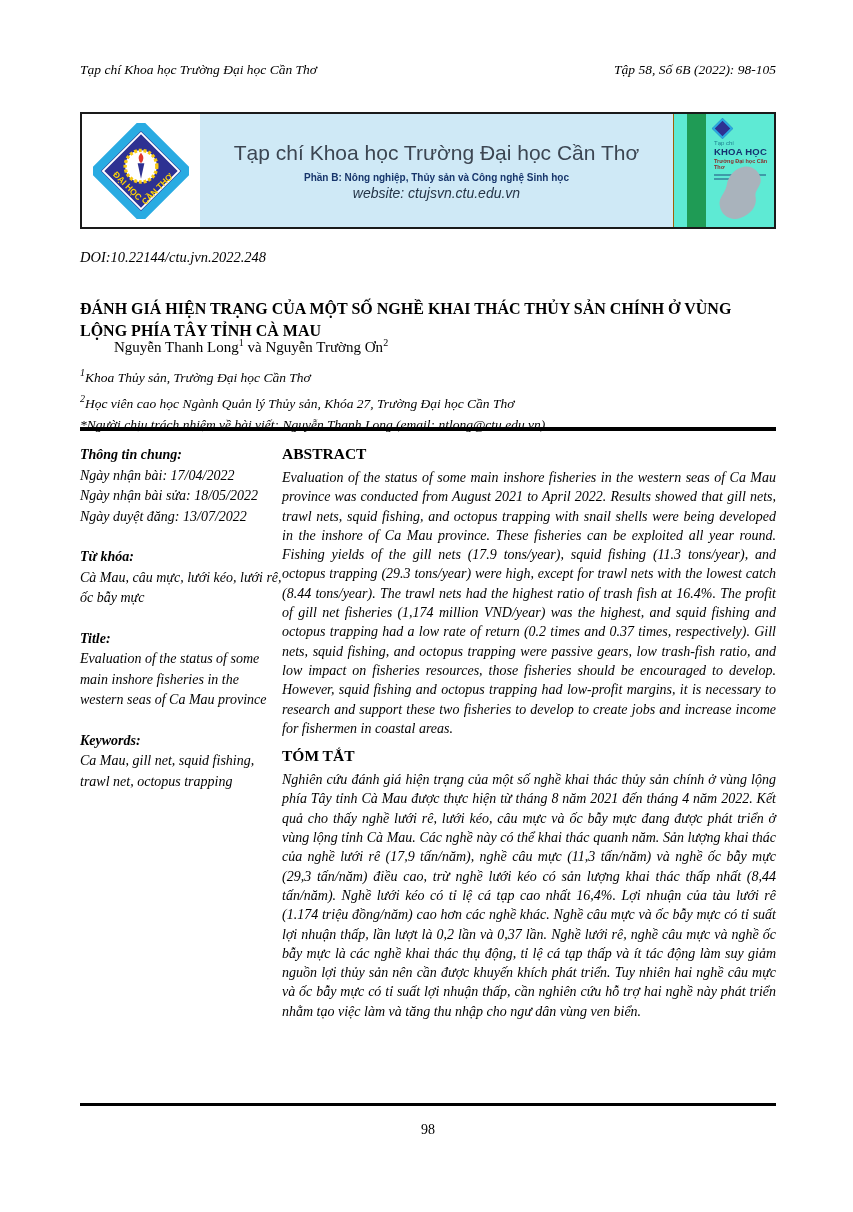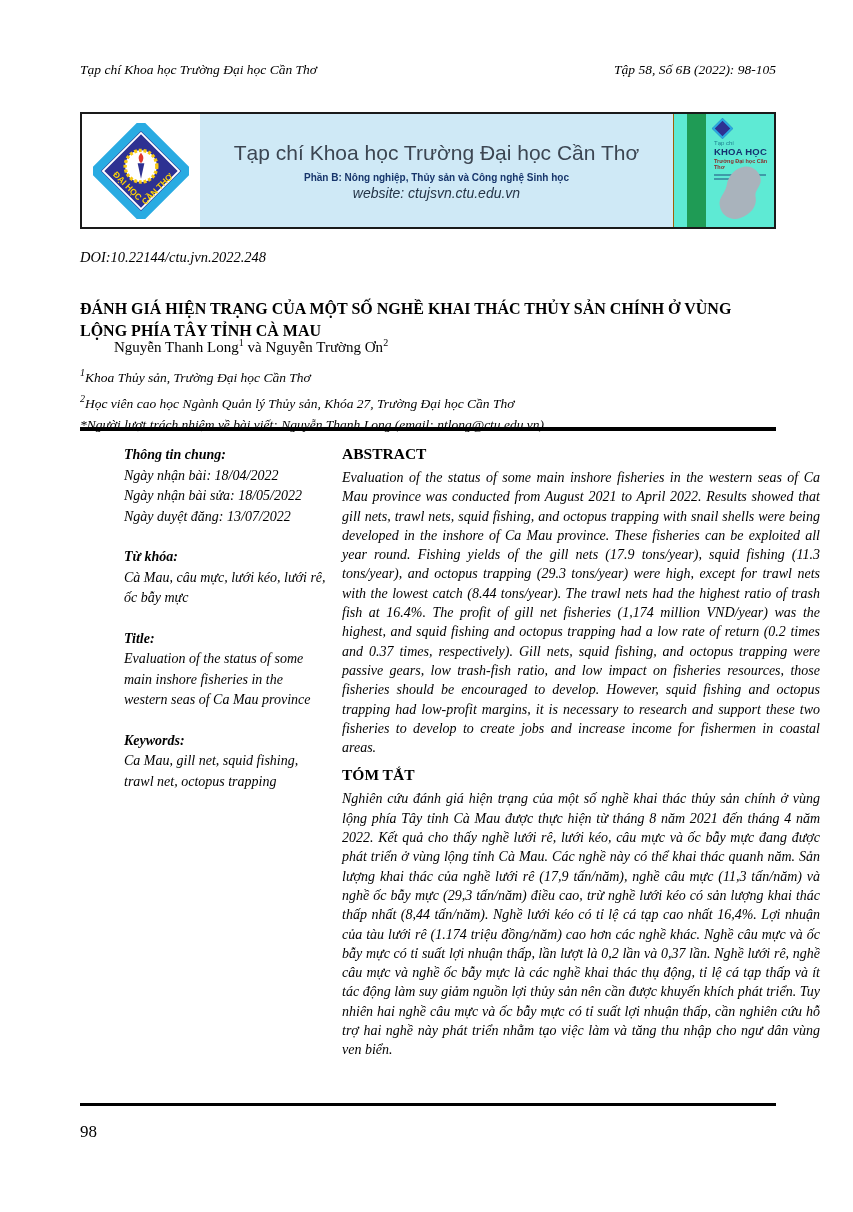--- a/index.html
+++ b/index.html
@@ -53,30 +53,30 @@
     font-weight:bold;font-size:16px;line-height:22px;margin-top:20px;}
   .authors-line{position:absolute;top:337px;left:84px;width:696px;
     font-size:15px;white-space:pre-wrap;margin-left:30px;}
   sup{font-size:10px;}
   .affiliations{position:absolute;top:362px;left:80px;width:696px;
     font-style:italic;font-size:13.5px;line-height:21.5px;}
   .rule{position:absolute;left:80px;width:696px;background:#000;}
   .rule-top{top:427px;height:4px;}
   .rule-bottom{top:1103px;height:3px;}
   
-  .columns{position:absolute;top:445px;left:80px;width:696px;display:flex;gap:16px;margin-left:44px;}
+  .columns{position:absolute;top:445px;left:80px;width:696px;display:flex;}
   .info-col{width:202px;flex:none;font-style:italic;font-size:14px;line-height:20.5px;}
   .info-col .group{margin-bottom:20px;}
   .info-heading{font-weight:bold;}
   .body-col{flex:1;}
   .abs-heading{font-weight:bold;font-size:15.5px;margin:0 0 5px 0;}
   .abs-text{font-style:italic;font-size:14px;line-height:19.3px;text-align:justify;margin:0 0 9px 0;}
   .tomtat-heading{margin-top:4px;}
   
-  .page-number{position:absolute;top:1122px;left:80px;width:696px;text-align:left;font-size:17px;}
+  .page-number{position:absolute;top:1122px;left:80px;width:696px;text-align:center;font-size:14px;}
 </style>
 </head>
 <body>
 
 <div>
 
   <div class="running-header">
     <span>Tạp chí Khoa học Trường Đại học Cần Thơ</span>
     <span>Tập 58, Số 6B (2022): 98-105</span>
   </div>
@@ -128,30 +128,30 @@
 
   <div class="doi-line">DOI:10.22144/ctu.jvn.2022.248</div>
 
   <div class="article-title">ĐÁNH GIÁ HIỆN TRẠNG CỦA MỘT SỐ NGHỀ KHAI THÁC THỦY SẢN CHÍNH Ở VÙNG LỘNG PHÍA TÂY TỈNH CÀ MAU</div>
 
   <div class="authors-line"><span>Nguyễn Thanh Long</span><sup>1</sup><span> và </span><span>Nguyễn Trường Ơn</span><sup>2</sup></div>
 
   <div class="affiliations">
     <div><sup>1</sup><span>Khoa Thủy sản, Trường Đại học Cần Thơ</span></div>
     <div><sup>2</sup><span>Học viên cao học Ngành Quản lý Thủy sản, Khóa 27, Trường Đại học Cần Thơ</span></div>
-    <div>*Người lượt trách nhiệm về bài viết: Nguyễn Thanh Long (email: ntlong@ctu.edu.vn)</div>
+    <div>*Người chịu trách nhiệm về bài viết: Nguyễn Thanh Long (email: ntlong@ctu.edu.vn)</div>
   </div>
 
   <div class="rule rule-top"></div>
 
   <div class="columns">
     <div class="info-col">
       <div class="group">
         <div class="info-heading">Thông tin chung:</div>
-        <div>Ngày nhận bài: 18/04/2022</div>
+        <div>Ngày nhận bài: 17/04/2022</div>
         <div>Ngày nhận bài sửa: 18/05/2022</div>
         <div>Ngày duyệt đăng: 13/07/2022</div>
       </div>
       <div class="group">
         <div class="info-heading">Từ khóa:</div>
         <div>Cà Mau, câu mực, lưới kéo, lưới rê, ốc bẫy mực</div>
       </div>
       <div class="group">
         <div class="info-heading">Title:</div>
         <div>Evaluation of the status of some main inshore fisheries in the western seas of Ca Mau province</div>

